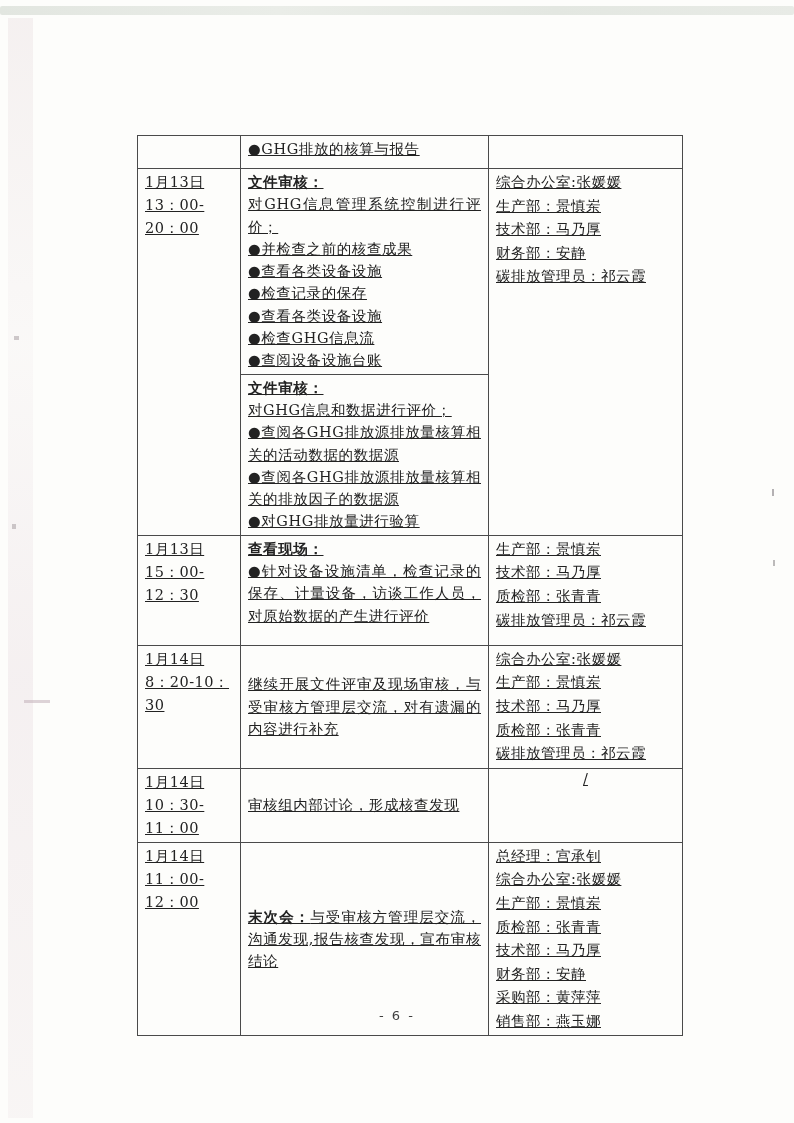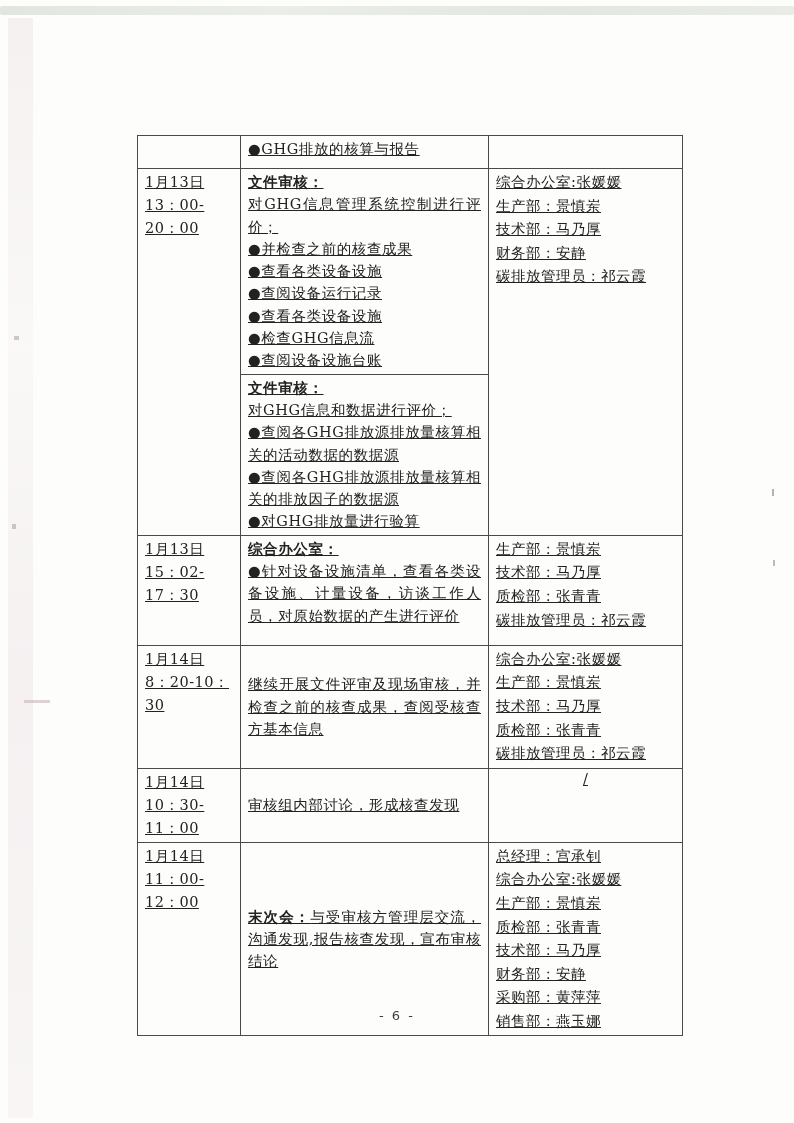--- a/index.html
+++ b/index.html
@@ -140,21 +140,21 @@
     <tr class="r1a">
       <td class="time" rowspan="2">
         <div>1月13日</div>
         <div>13：00-20：00</div>
       </td>
       <td class="act">
         <div class="bold">文件审核：</div>
         <div>对GHG信息管理系统控制进行评价；</div>
         <div>●并检查之前的核查成果</div>
         <div>●查看各类设备设施</div>
-        <div>●查阅设备运行记录</div>
+        <div>●检查记录的保存</div>
         <div>●查看各类设备设施</div>
         <div>●检查GHG信息流</div>
         <div>●查阅设备设施台账</div>
       </td>
       <td class="part" rowspan="2">
         <div>综合办公室:张媛媛</div>
         <div>生产部：景慎岽</div>
         <div>技术部：马乃厚</div>
         <div>财务部：安静</div>
         <div>碳排放管理员：祁云霞</div>
@@ -167,41 +167,41 @@
         <div>对GHG信息和数据进行评价；</div>
         <div>●查阅各GHG排放源排放量核算相关的活动数据的数据源</div>
         <div>●查阅各GHG排放源排放量核算相关的排放因子的数据源</div>
         <div>●对GHG排放量进行验算</div>
       </td>
     </tr>
 
     <tr class="r2">
       <td class="time">
         <div>1月13日</div>
-        <div>15：02-17：30</div>
-      </td>
-      <td class="act">
-        <div class="bold">综合办公室：</div>
-        <div>●针对设备设施清单，查看各类设备设施、计量设备，访谈工作人员，对原始数据的产生进行评价</div>
+        <div>15：00-12：30</div>
+      </td>
+      <td class="act">
+        <div class="bold">查看现场：</div>
+        <div>●针对设备设施清单，检查记录的保存、计量设备，访谈工作人员，对原始数据的产生进行评价</div>
       </td>
       <td class="part">
         <div>生产部：景慎岽</div>
         <div>技术部：马乃厚</div>
         <div>质检部：张青青</div>
         <div>碳排放管理员：祁云霞</div>
       </td>
     </tr>
 
     <tr class="r3">
       <td class="time">
         <div>1月14日</div>
         <div>8：20-10：30</div>
       </td>
       <td class="act vmid">
-        <div>继续开展文件评审及现场审核，并检查之前的核查成果，查阅受核查方基本信息</div>
+        <div>继续开展文件评审及现场审核，与受审核方管理层交流，对有遗漏的内容进行补充</div>
       </td>
       <td class="part">
         <div>综合办公室:张媛媛</div>
         <div>生产部：景慎岽</div>
         <div>技术部：马乃厚</div>
         <div>质检部：张青青</div>
         <div>碳排放管理员：祁云霞</div>
       </td>
     </tr>
 

